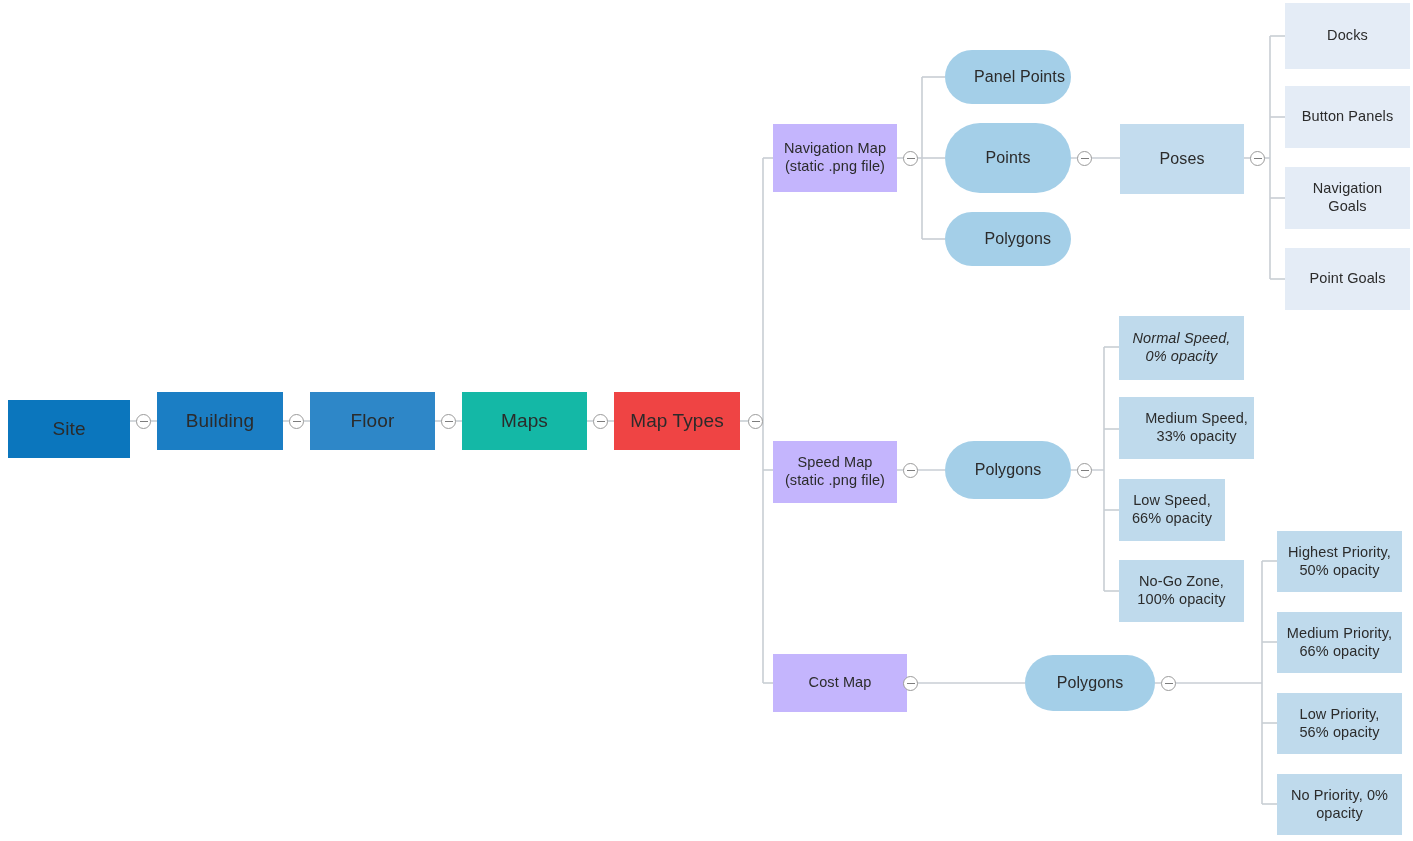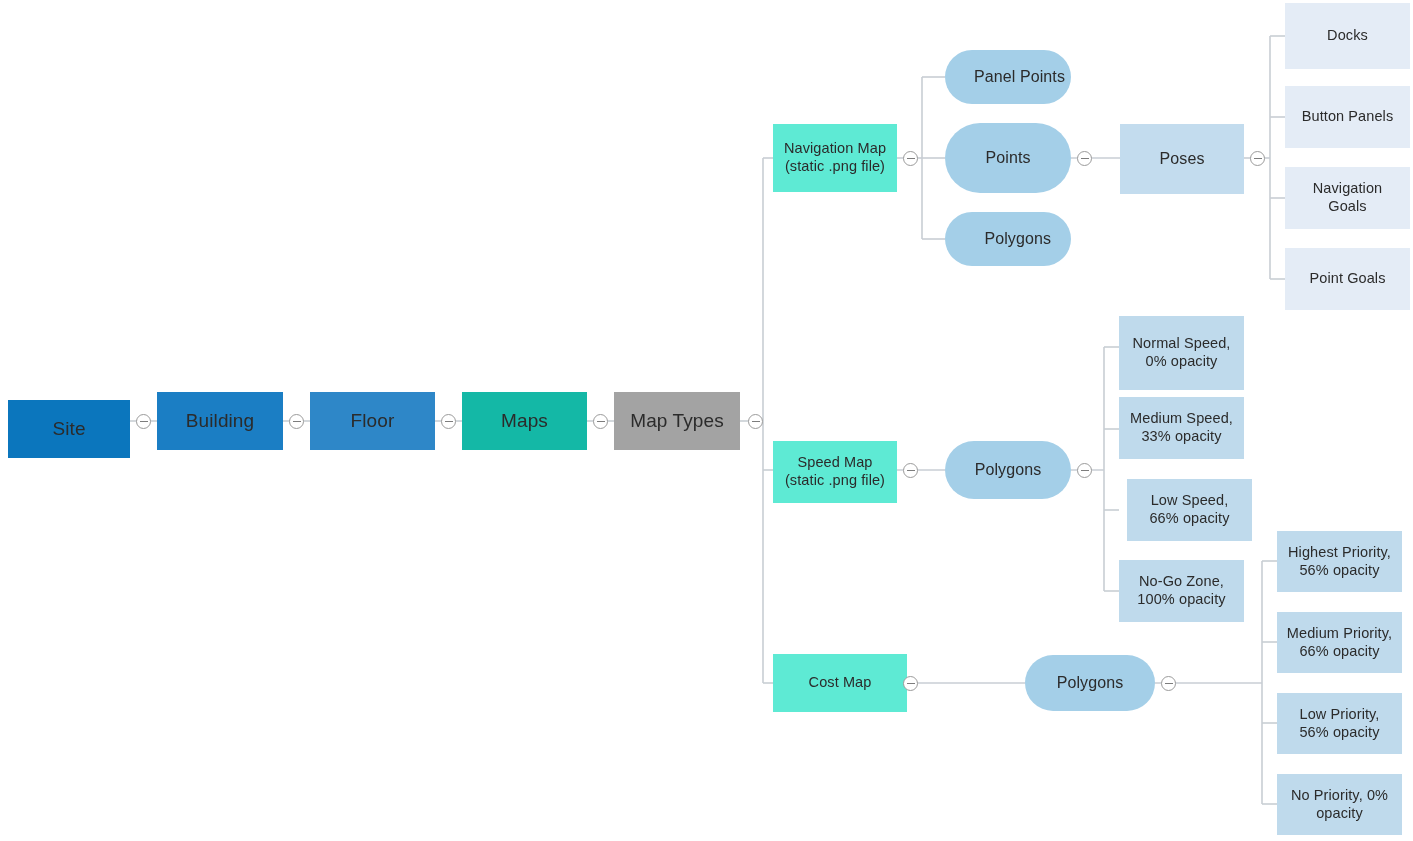--- a/index.html
+++ b/index.html
@@ -51,22 +51,22 @@
 
   
   .rect   { border-radius: 0; }
   .stad   { border-radius: 999px; }
 
   
   .c-l1 { background: #0b76bd; }
   .c-l2 { background: #1b7ec4; }
   .c-l3 { background: #2e87c8; }
   .c-l4 { background: #14b8a6; }
-  .c-l5 { background: #a3a3a3; }
-  .c-l6 { background: #5eead4; }
+  .c-l5 { background: #ef4444; }
+  .c-l6 { background: #c4b5fd; }
   .c-l7 { background: #a4cfe8; }
   .c-l8 { background: #c3dcee; }
   .c-l9 { background: #bfdaec; }
   .c-l10{ background: #e4ecf6; }
 
   
   .fs-big   { font-size: 19px; }
   .fs-med   { font-size: 16px; }
   .fs-small { font-size: 14.5px; }
 
@@ -187,40 +187,40 @@
   </div>
 
   <div class="node stad c-l7 fs-med" style="left:1025px; top:655px; width:130px; height:56px;">
     <span class="lbl">Polygons</span>
   </div>
 
   <div class="node rect c-l8 fs-med" style="left:1120px; top:124px; width:124px; height:70px;">
     <span class="lbl">Poses</span>
   </div>
 
-  <div class="node rect c-l9 fs-small" style="left:1119px; top:316px; width:125px; height:74px;">
+  <div class="node rect c-l9 fs-small" style="left:1119px; top:316px; width:125px; height:64px;font-style:italic;">
     <span class="lbl">Normal Speed,
 0% opacity</span>
   </div>
-  <div class="node rect c-l9 fs-small" style="left:1119px; top:397px; width:125px; height:62px;">
+  <div class="node rect c-l9 fs-small" style="left:1119px; top:397px; width:135px; height:62px;justify-content:flex-end;">
     <span class="lbl">Medium Speed,
 33% opacity</span>
   </div>
-  <div class="node rect c-l9 fs-small" style="left:1119px; top:479px; width:125px; height:62px;margin-left:8px;">
+  <div class="node rect c-l9 fs-small" style="left:1119px; top:479px; width:106px; height:62px;">
     <span class="lbl">Low Speed,
 66% opacity</span>
   </div>
   <div class="node rect c-l9 fs-small" style="left:1119px; top:560px; width:125px; height:62px;">
     <span class="lbl">No-Go Zone,
 100% opacity</span>
   </div>
 
   <div class="node rect c-l9 fs-small" style="left:1277px; top:531px; width:125px; height:61px;">
     <span class="lbl">Highest Priority,
-56% opacity</span>
+50% opacity</span>
   </div>
   <div class="node rect c-l9 fs-small" style="left:1277px; top:612px; width:125px; height:61px;">
     <span class="lbl">Medium Priority,
 66% opacity</span>
   </div>
   <div class="node rect c-l9 fs-small" style="left:1277px; top:693px; width:125px; height:61px;">
     <span class="lbl">Low Priority,
 56% opacity</span>
   </div>
   <div class="node rect c-l9 fs-small" style="left:1277px; top:774px; width:125px; height:61px;">

